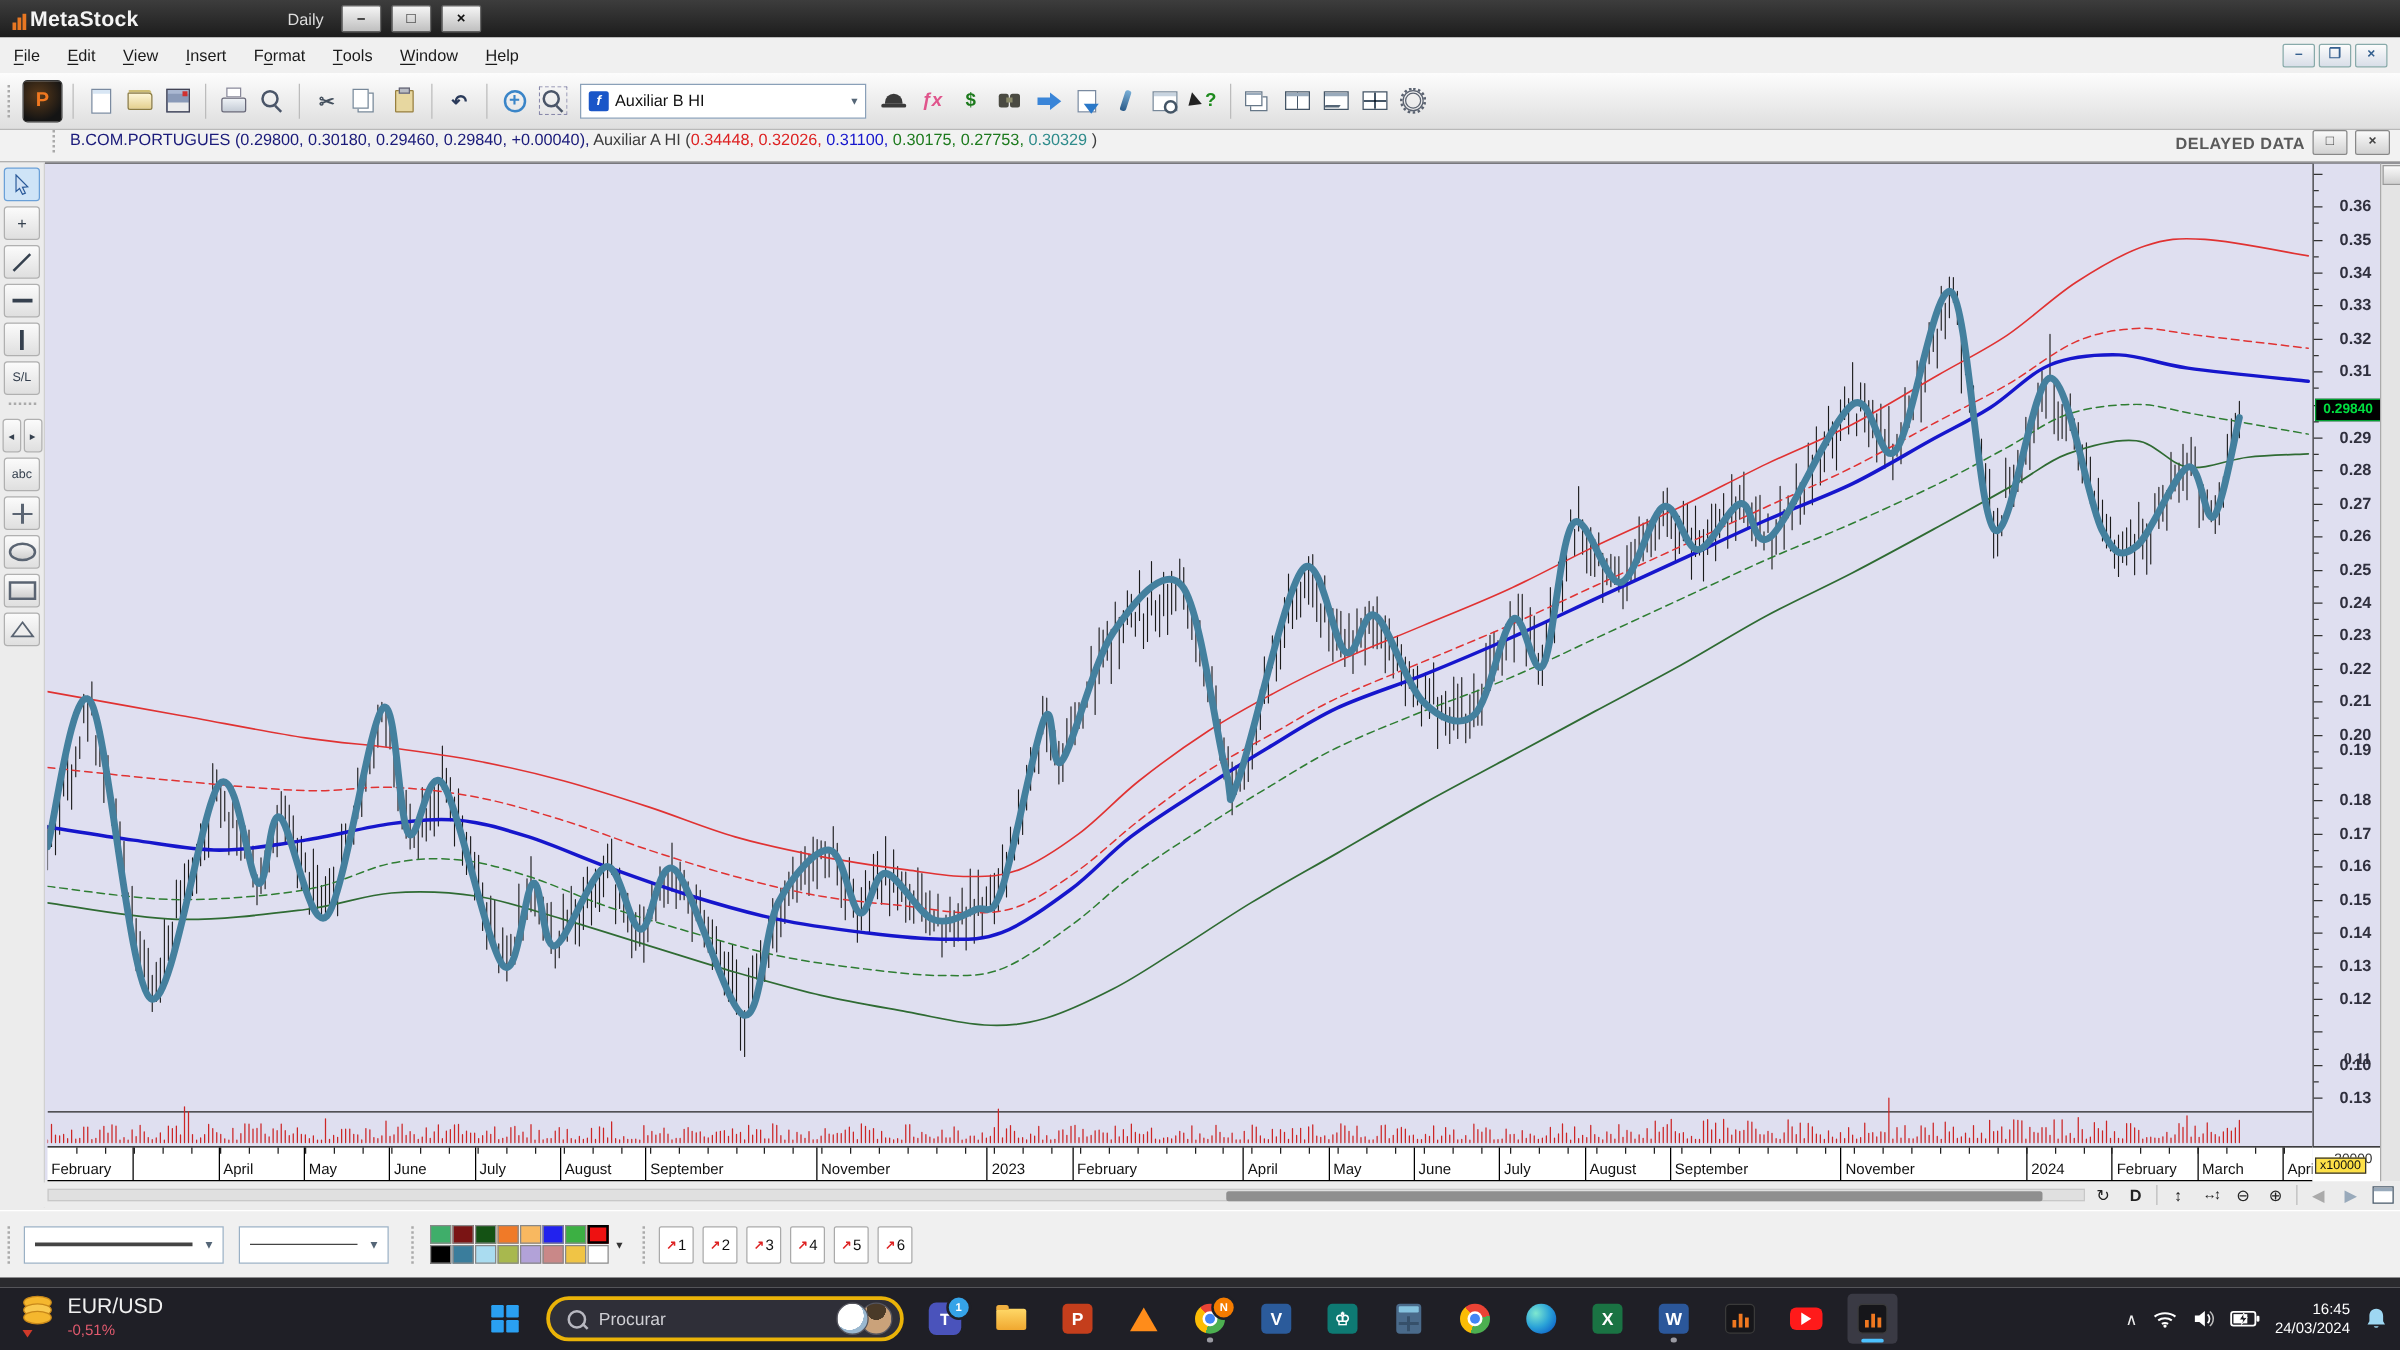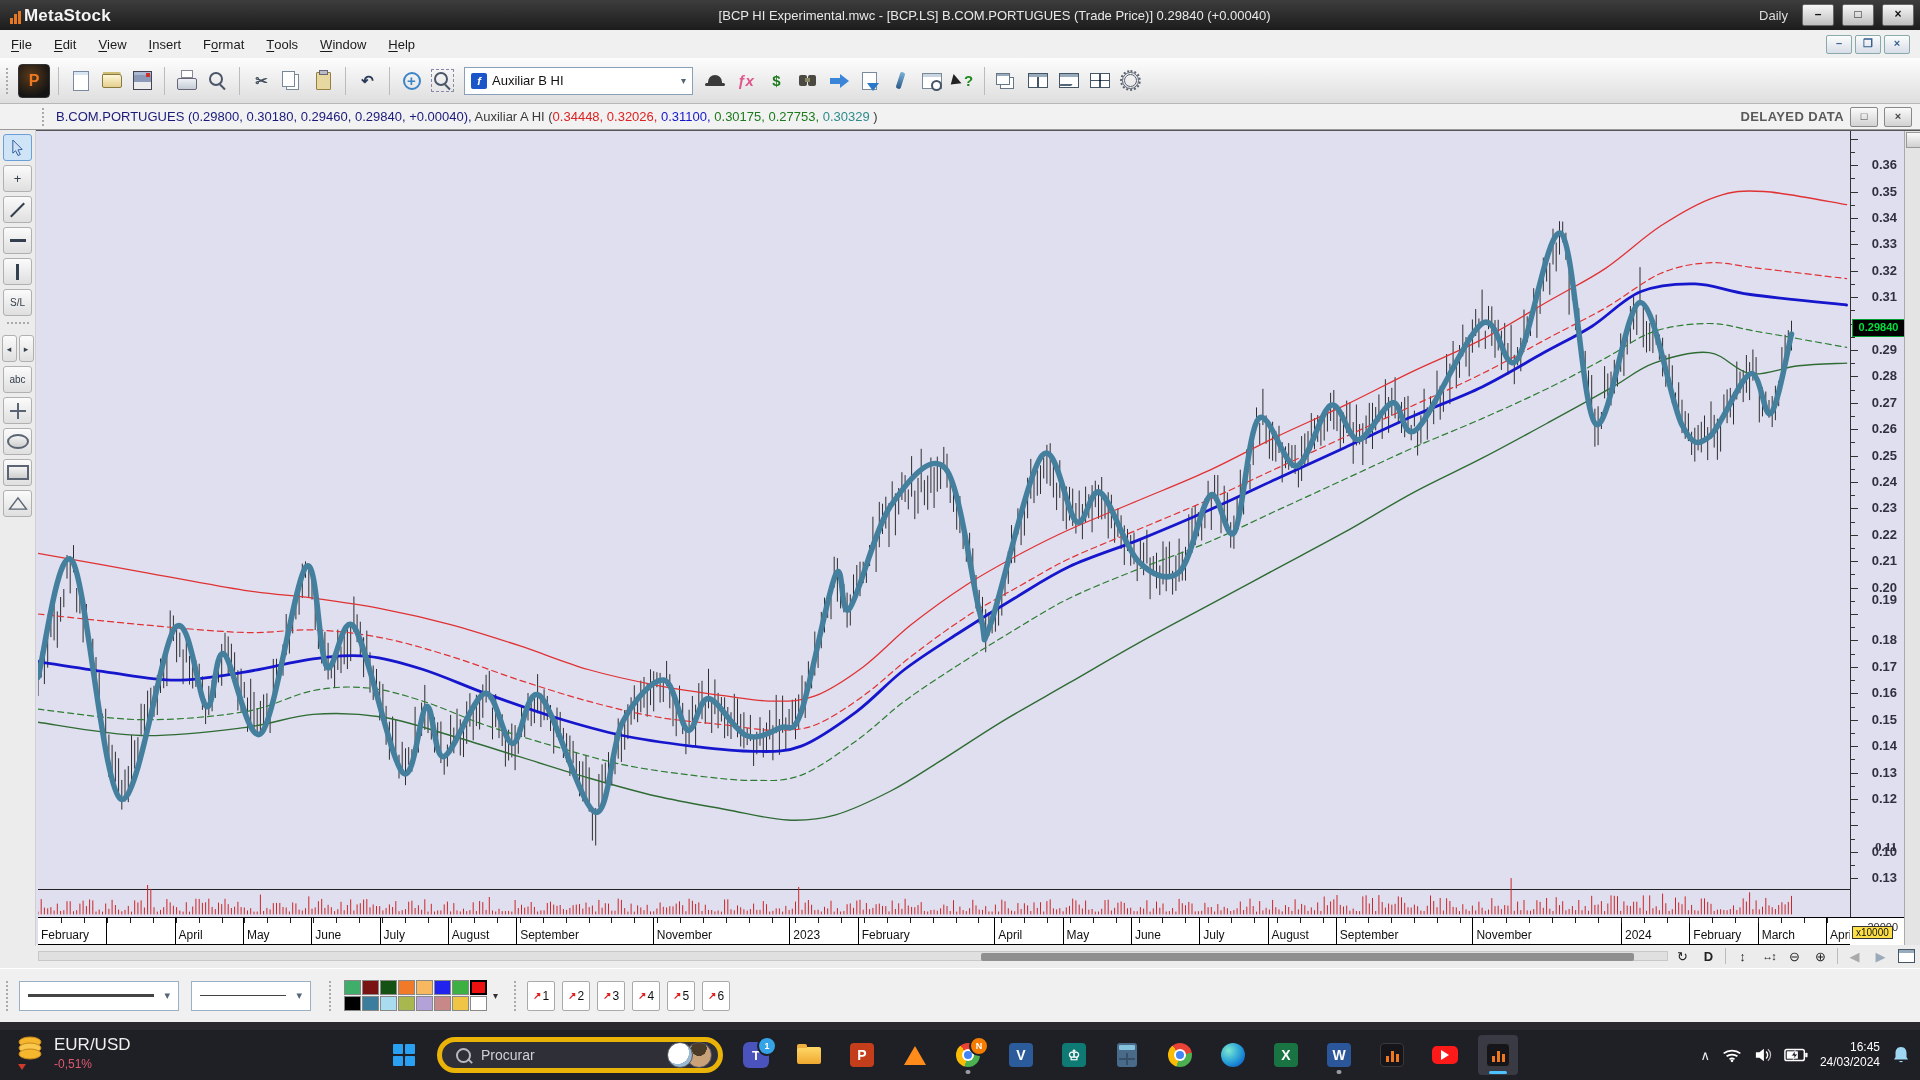--- a/index.html
+++ b/index.html
@@ -73,21 +73,21 @@
     background:linear-gradient(#fff 44%,#456 44% 56%,#fff 56%),linear-gradient(90deg,#fff 44%,#456 44% 56%,#fff 56%);background-blend-mode:multiply;}
   .k-gear::before{content:"";width:11px;height:11px;border:3px double #5a6270;border-radius:50%;}
   .k-gear::after{content:"";position:absolute;width:17px;height:17px;border:2px dotted #5a6270;border-radius:50%;}
   .combo{height:26px;background:#fff;border:1px solid #8aa0b8;display:flex;align-items:center;gap:5px;
     padding:0 6px;font-size:13px;color:#111;margin:0 4px;}
   .combo .fsq{width:16px;height:16px;background:#1a56c8;color:#fff;font-size:11px;font-weight:bold;
     font-style:italic;display:flex;align-items:center;justify-content:center;border-radius:2px;}
   .combo .chev{margin-left:auto;color:#567;font-size:10px;}
   
   .quoterow{position:absolute;left:0;top:104px;width:1920px;height:26px;background:#f2f2f2;
-    display:flex;align-items:center;font-size:13px;border-bottom:1px solid #9a9a9a;box-sizing:border-box;}
+    display:flex;align-items:flex-start;font-size:13px;border-bottom:1px solid #9a9a9a;box-sizing:border-box;}
   .qhandle{width:4px;height:18px;border-left:2px dotted #aaa;margin:0 8px 0 42px;}
   .qseg{white-space:pre;}
   .qright{margin-left:auto;display:flex;align-items:center;gap:6px;padding-right:8px;}
   .delayed{font-weight:bold;color:#5a5a5a;letter-spacing:.4px;font-size:13px;}
   .qbtn{width:26px;height:18px;background:linear-gradient(#fafafa,#d2d2d2);border:1px solid #888;
     border-radius:2px;text-align:center;line-height:16px;font-size:11px;color:#444;font-weight:bold;}
   
   .palette{position:absolute;left:0;top:130px;width:36px;height:836px;background:#ececec;border-right:1px solid #d0d0d0;
     display:flex;flex-direction:column;align-items:center;padding-top:4px;box-sizing:border-box;gap:4px;}
   .pbtn{width:27px;height:25px;background:linear-gradient(#fbfbfb,#dfdfdf);border:1px solid #b0b0b0;border-radius:3px;
@@ -156,21 +156,21 @@
   .widget{position:absolute;left:14px;top:4px;display:flex;gap:10px;align-items:center;}
   .wtxt .pair{font-size:17px;color:#f0f0f0;}
   .wtxt .chg{font-size:12px;color:#e05a6e;margin-top:2px;}
   .tkcenter{position:absolute;left:384px;top:0;height:50px;display:flex;align-items:center;gap:13px;}
   .tktile{width:40px;height:40px;border-radius:4px;display:flex;align-items:center;justify-content:center;position:relative;}
   .tktile.active{background:#3a3a44;}
   .rdot{position:absolute;bottom:1px;left:50%;transform:translateX(-50%);width:5px;height:4px;border-radius:3px;background:#9a9aa2;}
   .abar{position:absolute;bottom:1px;left:50%;transform:translateX(-50%);width:18px;height:3px;border-radius:2px;background:#4cc2ff;}
   .startic{width:22px;height:22px;display:grid;grid-template-columns:10px 10px;grid-auto-rows:10px;gap:2px;}
   .startic i{background:#2aa0f2;border-radius:1px;}
-  .searchpill{width:286px;height:36px;border-radius:18px;background:#2f2f38;border:5px solid #eab308;
+  .searchpill{width:286px;height:36px;border-radius:18px;background:#2f2f38;border:3px solid #eab308;
     display:flex;align-items:center;padding:0 6px 0 14px;box-sizing:border-box;gap:10px;}
   .magic{width:11px;height:11px;border:2px solid #b8b8c0;border-radius:50%;position:relative;}
   .magic::after{content:"";position:absolute;width:6px;height:2px;background:#b8b8c0;transform:rotate(45deg);right:-4px;bottom:-1px;}
   .searchtxt{font-size:14px;color:#cfcfd4;flex:1;}
   .hlcircles{display:flex;}
   .hlc{width:24px;height:24px;border-radius:50%;border:1px solid #55555e;}
   .hlc1{background:radial-gradient(circle at 40% 40%,#fff 55%,#9ab8d0 56%);margin-right:-7px;z-index:2;}
   .hlc2{background:radial-gradient(circle at 50% 22%,#4a3a28 0 34%,#caa27a 35%);z-index:1;}
   .teamsic{width:26px;height:26px;border-radius:6px;background:#4a53bb;color:#fff;font-weight:bold;font-size:13px;
     display:flex;align-items:center;justify-content:center;}
@@ -208,21 +208,20 @@
 
   <div class="titlebar">
     <div class="logo">
       <span class="logobars">
           <i></i>
           <i></i>
           <i></i>
         </span>
       <span class="logotext">MetaStock</span>
     </div>
-    <div class="titlecenter">[BCP HI Experimental.mwc - [BCP.LS] B.COM.PORTUGUES (Trade Price)]   0.29840 (+0.00040)</div>
     <div class="tbright">
       <span class="period">Daily</span>
       <span class="wbtn">–</span>
       <span class="wbtn">□</span>
       <span class="wbtn">×</span>
     </div>
   </div>
 
   <div class="menubar" id="menubar">
     <div class="menuitem"><u>F</u>ile</div>

